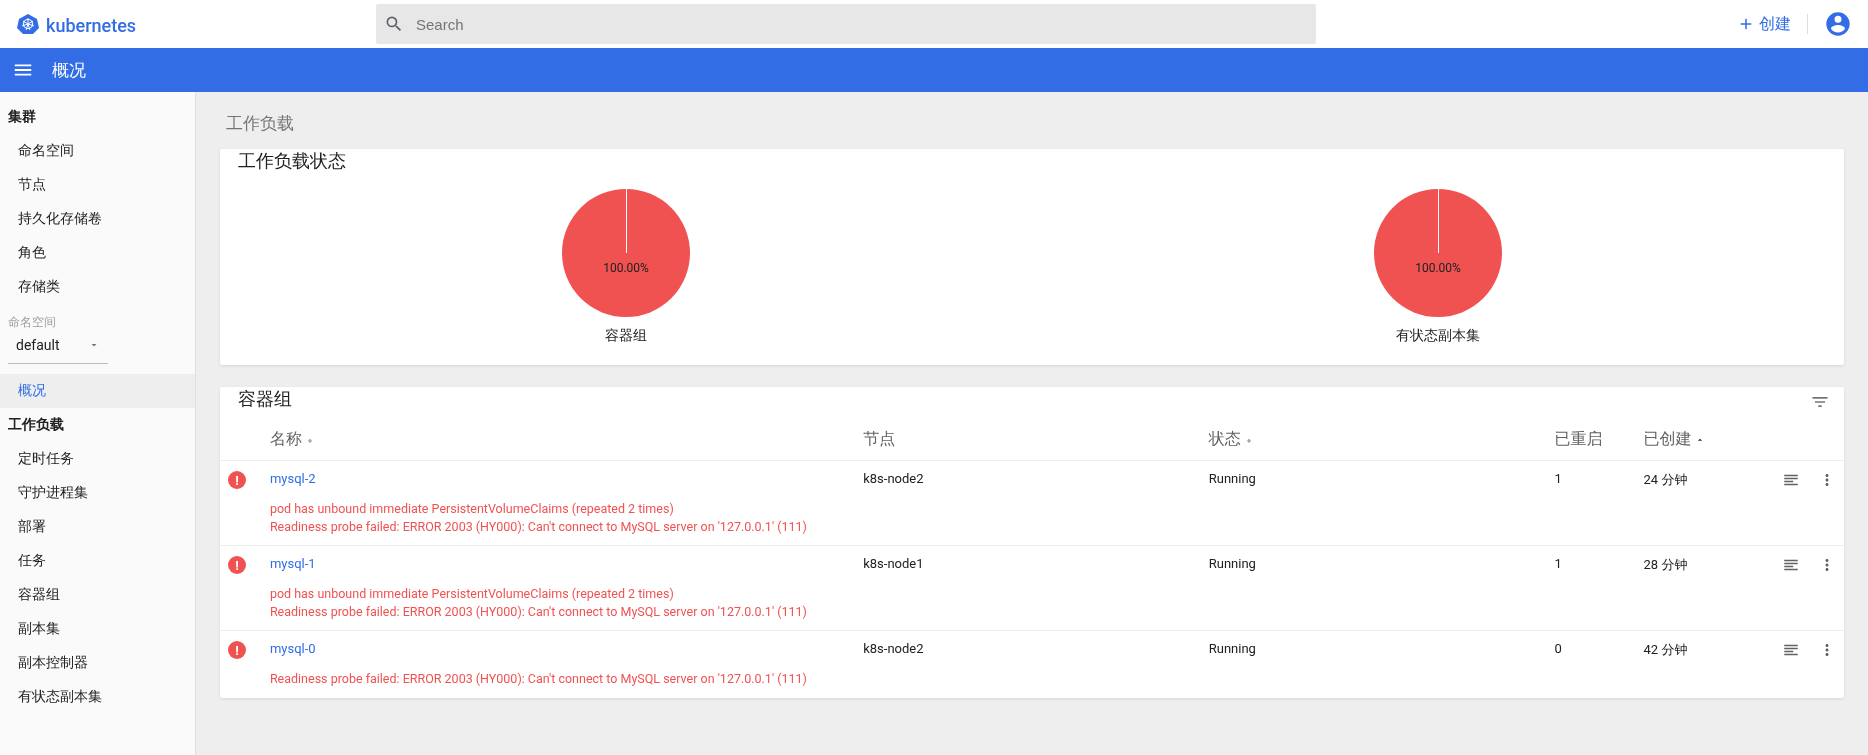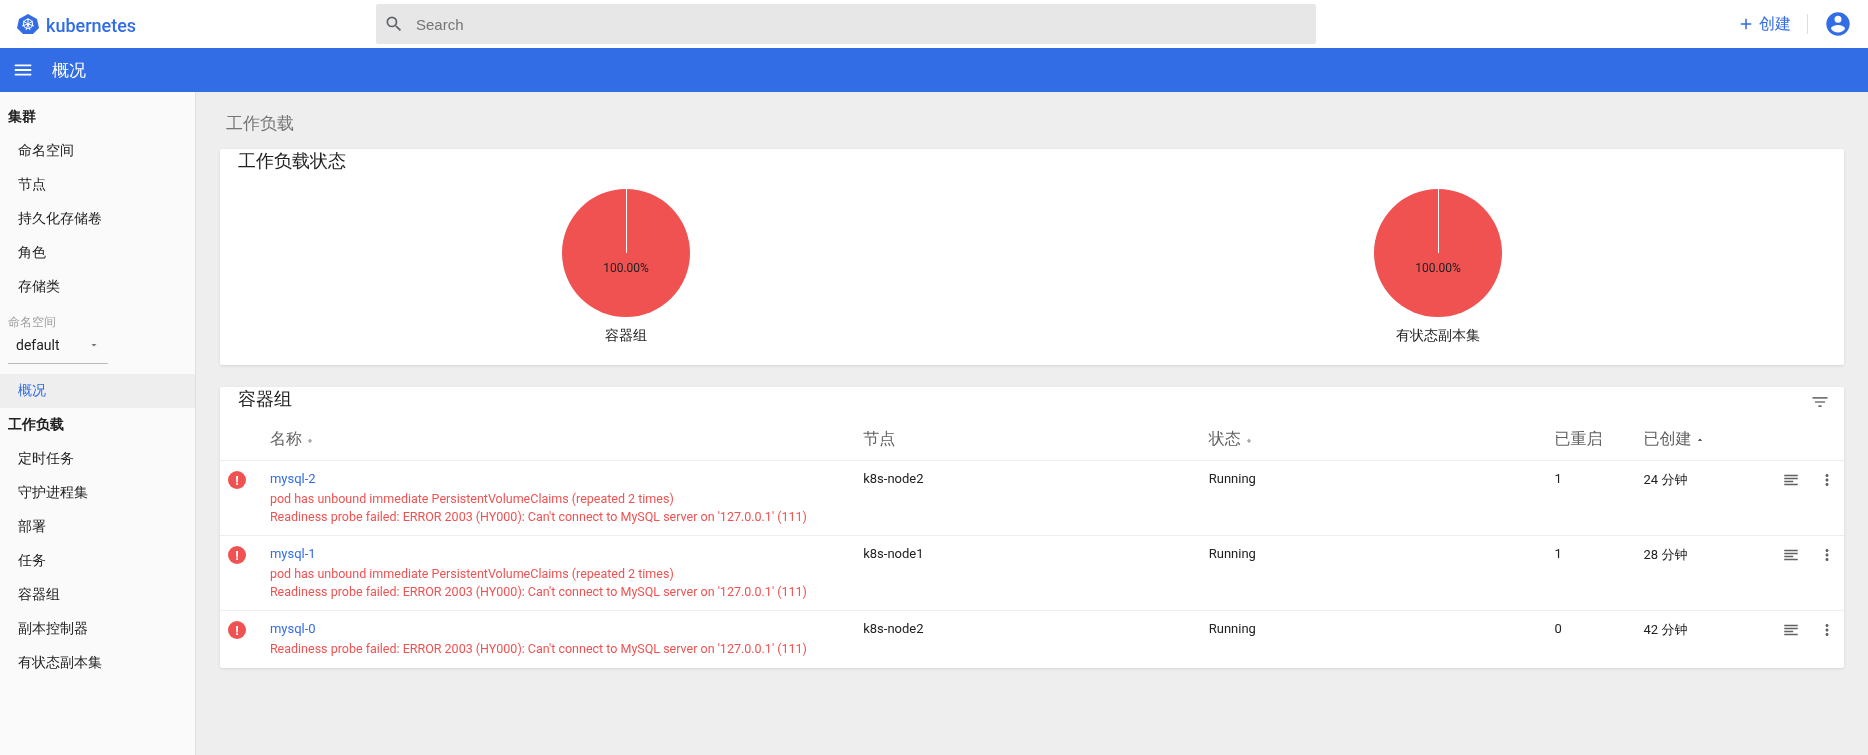--- a/index.html
+++ b/index.html
@@ -51,21 +51,21 @@
 
 
 .tbl { width: 100%; border-collapse: collapse; }
 .tbl thead th { text-align: left; font-weight: 400; font-size: 16px; color: #616161; padding: 10px 8px; border-bottom: 1px solid #eee; }
 .tbl thead th .sort { margin-left: 3px; }
 .tbl thead th svg { width: 10px; height: 10px; fill: #9e9e9e; vertical-align: middle; }
 .tbl tbody td { padding: 10px 8px; font-size: 13px; vertical-align: top; border-top: 1px solid #eee; }
 .tbl tbody tr:first-child td { border-top: none; }
 .status-icon { width: 18px; height: 18px; border-radius: 50%; background: #f05252; color: #fff; display: inline-flex; align-items: center; justify-content: center; font-weight: bold; font-size: 13px; }
 .pod-name { color: #326de6; cursor: pointer; }
-.pod-errors { color: #f05252; font-size: 12.5px; margin-top: 4px; line-height: 1.4; }
+.pod-errors { color: #f05252; font-size: 12.5px; margin-top: 14px; line-height: 1.4; }
 .row-actions { display: flex; gap: 18px; justify-content: flex-end; }
 .row-actions svg { width: 18px; height: 18px; fill: #616161; cursor: pointer; }
 .col-status-icon { width: 42px; }
 .col-name { width: 600px; }
 .col-node { width: 350px; }
 .col-state { width: 350px; }
 .col-restarts { width: 90px; }
 .col-created { width: 120px; }
 .col-actions { width: 90px; }
 </style>
@@ -137,20 +137,21 @@
     </div>
 
     <div class="side-item active">概况</div>
     <div class="side-head">工作负载</div>
     <div id="workload-items">
         <div class="side-item">定时任务</div>
         <div class="side-item">守护进程集</div>
         <div class="side-item">部署</div>
         <div class="side-item">任务</div>
         <div class="side-item">容器组</div>
+        <div class="side-item">副本集</div>
         <div class="side-item">副本控制器</div>
         <div class="side-item">有状态副本集</div>
       </div>
   </div>
 
   <div class="content">
     <div class="section-label">工作负载</div>
 
     <div class="card">
       <div class="card-title">工作负载状态</div>

